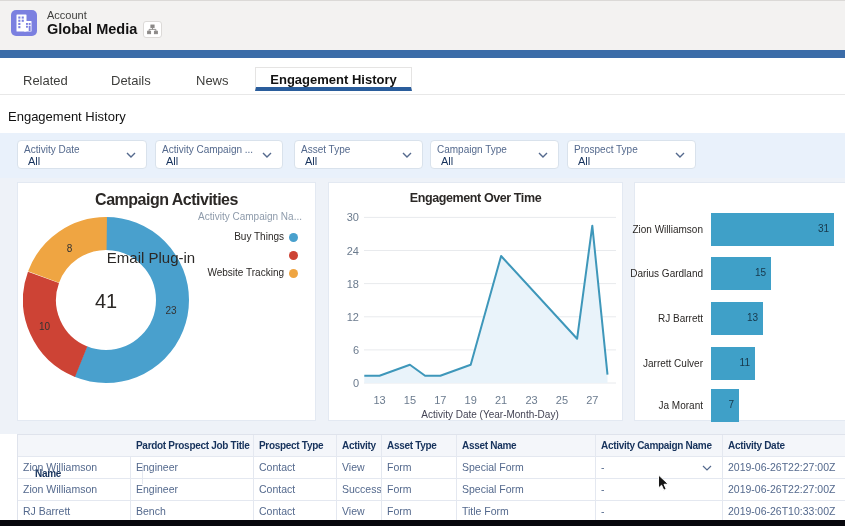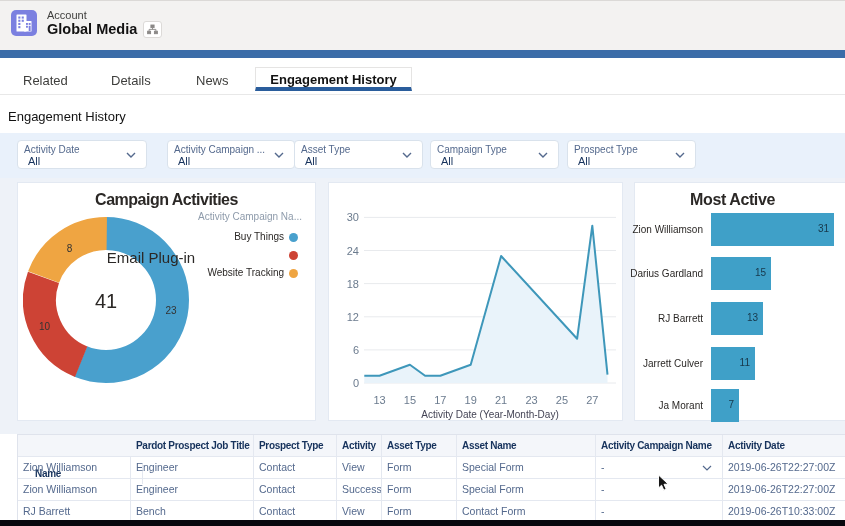--- a/index.html
+++ b/index.html
@@ -82,21 +82,21 @@
   <div class="abs" id="h-eh">Engagement History</div>
 
   <div class="abs" id="fband">
     <div class="fbox" style="left:17px;width:128px;">
       <span class="flbl">Activity Date</span>
         <span class="fval">All</span>
       <svg class="fchev" width="10" height="6" viewBox="0 0 10 6">
           <path d="M1 1 L5 5 L9 1" fill="none" stroke="#54698d" stroke-width="1.4"></path>
         </svg>
     </div>
-    <div class="fbox" style="left:155px;width:126px;margin-left:12px;">
+    <div class="fbox" style="left:155px;width:126px;">
       <span class="flbl">Activity Campaign ...</span>
         <span class="fval">All</span>
       <svg class="fchev" width="10" height="6" viewBox="0 0 10 6">
           <path d="M1 1 L5 5 L9 1" fill="none" stroke="#54698d" stroke-width="1.4"></path>
         </svg>
     </div>
     <div class="fbox" style="left:294px;width:127px;">
       <span class="flbl">Asset Type</span>
         <span class="fval">All</span>
       <svg class="fchev" width="10" height="6" viewBox="0 0 10 6">
@@ -135,20 +135,21 @@
       </svg>
       <div style="position:absolute;left:0;top:48px;width:266px;text-align:right;font-size:10px;color:#2b2826;">Buy Things</div>
       <div style="position:absolute;left:0;top:28px;width:284px;text-align:right;font-size:10px;color:#8e9bab;">Activity Campaign Na...</div>
       <div style="position:absolute;left:271px;top:50px;width:9px;height:9px;border-radius:50%;background:#49a0cd;"></div>
       <div style="position:absolute;left:0;top:66px;width:266px;text-align:center;font-size:15px;color:#2b2826;">Email Plug-in</div>
       <div style="position:absolute;left:271px;top:68px;width:9px;height:9px;border-radius:50%;background:#cd4335;"></div>
       <div style="position:absolute;left:0;top:84px;width:266px;text-align:right;font-size:10px;color:#2b2826;">Website Tracking</div>
       <div style="position:absolute;left:271px;top:86px;width:9px;height:9px;border-radius:50%;background:#efa542;"></div>
     </div>
     <div class="card" id="card2" style="left:328px;width:295px;">
+      <div class="ctitle" style="font-size:12.5px;letter-spacing:-0.4px;">Engagement Over Time</div>
       <svg style="position:absolute;left:0;top:0;" width="293" height="237" viewBox="0 0 293 237">
         <g stroke="#e8eaed" stroke-width="1">
           <line x1="35" y1="200" x2="287" y2="200"></line>
           <line x1="35" y1="166.9" x2="287" y2="166.9"></line>
           <line x1="35" y1="133.8" x2="287" y2="133.8"></line>
           <line x1="35" y1="100.6" x2="287" y2="100.6"></line>
           <line x1="35" y1="67.5" x2="287" y2="67.5"></line>
           <line x1="35" y1="34.4" x2="287" y2="34.4"></line>
         </g>
         <g font-size="11" fill="#6b7b8e" text-anchor="end">
@@ -168,21 +169,20 @@
           <text x="141.7" y="221">19</text>
             <text x="172.1" y="221">21</text>
             <text x="202.5" y="221">23</text>
           <text x="232.9" y="221">25</text>
             <text x="263.3" y="221">27</text>
         </g>
         <text x="161" y="235" font-size="10" fill="#445" text-anchor="middle">Activity Date (Year-Month-Day)</text>
       </svg>
     </div>
     <div class="card" id="card3" style="left:634px;width:211px;border-right:none;">
-      <div class="ctitle" style="width:195px;letter-spacing:-0.4px;">Most Active</div>
       <div style="position:absolute;right:142px;top:30px;white-space:nowrap;font-size:10px;color:#2b2826;line-height:33px;height:33px;">Zion Williamson</div>
       <div style="position:absolute;left:76px;top:30px;width:123px;height:33px;background:#3fa0c8;">
           <span style="position:absolute;right:5px;top:10px;font-size:10px;color:#17374a;">31</span>
         </div>
       <div style="position:absolute;right:142px;top:74px;white-space:nowrap;font-size:10px;color:#2b2826;line-height:33px;height:33px;">Darius Gardland</div>
       <div style="position:absolute;left:76px;top:74px;width:60px;height:33px;background:#3fa0c8;">
           <span style="position:absolute;right:5px;top:10px;font-size:10px;color:#17374a;">15</span>
         </div>
       <div style="position:absolute;right:142px;top:119px;white-space:nowrap;font-size:10px;color:#2b2826;line-height:33px;height:33px;">RJ Barrett</div>
       <div style="position:absolute;left:76px;top:119px;width:52px;height:33px;background:#3fa0c8;">
@@ -233,21 +233,21 @@
       <span class="tcell" style="left:439px;width:139px;">Special Form</span>
       <span class="tcell" style="left:578px;width:127px;">-</span>
       <span class="tcell" style="left:705px;width:123px;border-right:none;">2019-06-26T22:27:00Z</span>
     </div>
     <div class="trow">
       <span class="tcell" style="left:0;width:113px;">RJ Barrett</span>
       <span class="tcell" style="left:113px;width:123px;">Bench</span>
       <span class="tcell" style="left:236px;width:83px;">Contact</span>
       <span class="tcell" style="left:319px;width:45px;">View</span>
       <span class="tcell" style="left:364px;width:75px;">Form</span>
-      <span class="tcell" style="left:439px;width:139px;">Contact Form</span>
+      <span class="tcell" style="left:439px;width:139px;">Title Form</span>
       <span class="tcell" style="left:578px;width:127px;">-</span>
       <span class="tcell" style="left:705px;width:123px;border-right:none;">2019-06-26T10:33:00Z</span>
     </div>
   </div>
   <div class="abs" id="blackbar"></div>
   <svg class="abs" id="cursor" style="left:657px;top:474px;" width="13" height="18" viewBox="0 0 13 18">
     <path d="M1.5 1 L1.5 14 L4.6 11.2 L6.8 16.2 L9.2 15.1 L7 10.3 L11.2 10.1 Z" fill="#161616" stroke="#fcfcfc" stroke-width="1"></path>
   </svg>
 </div>
 

